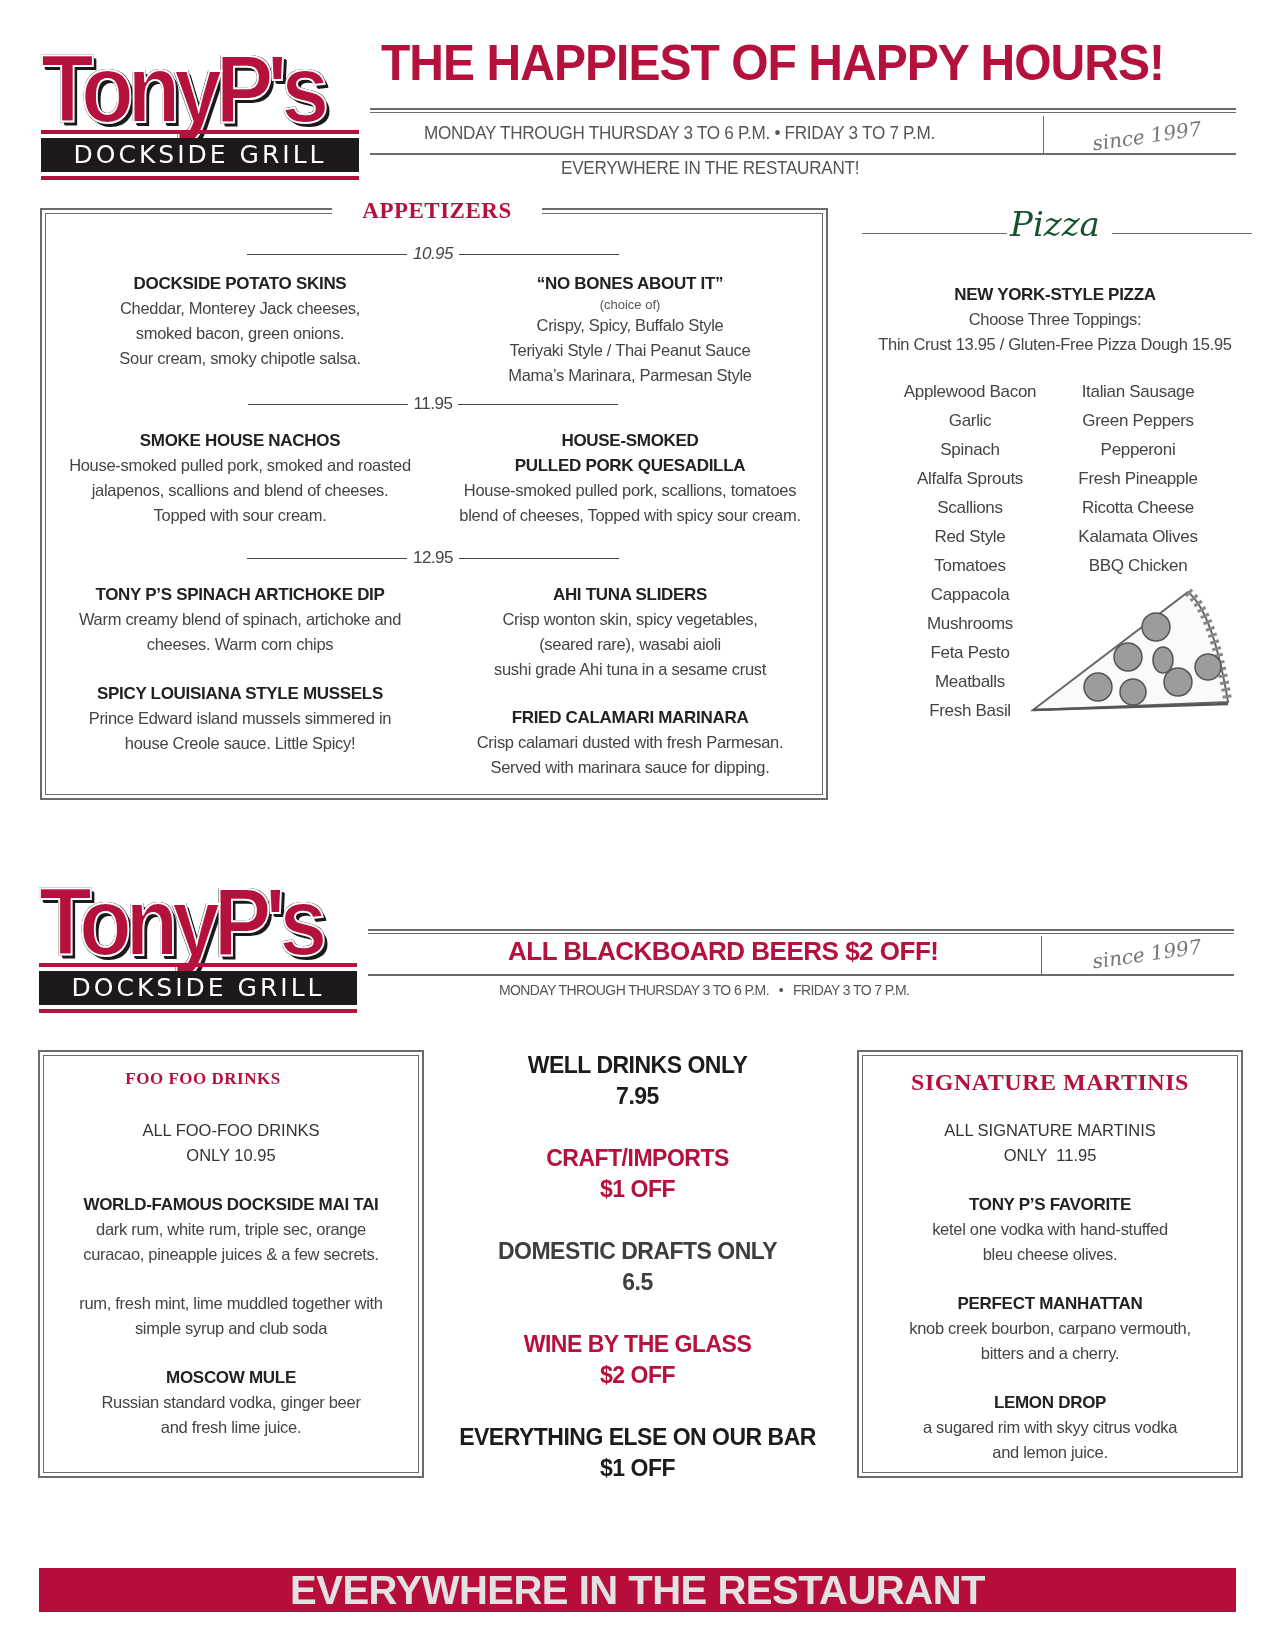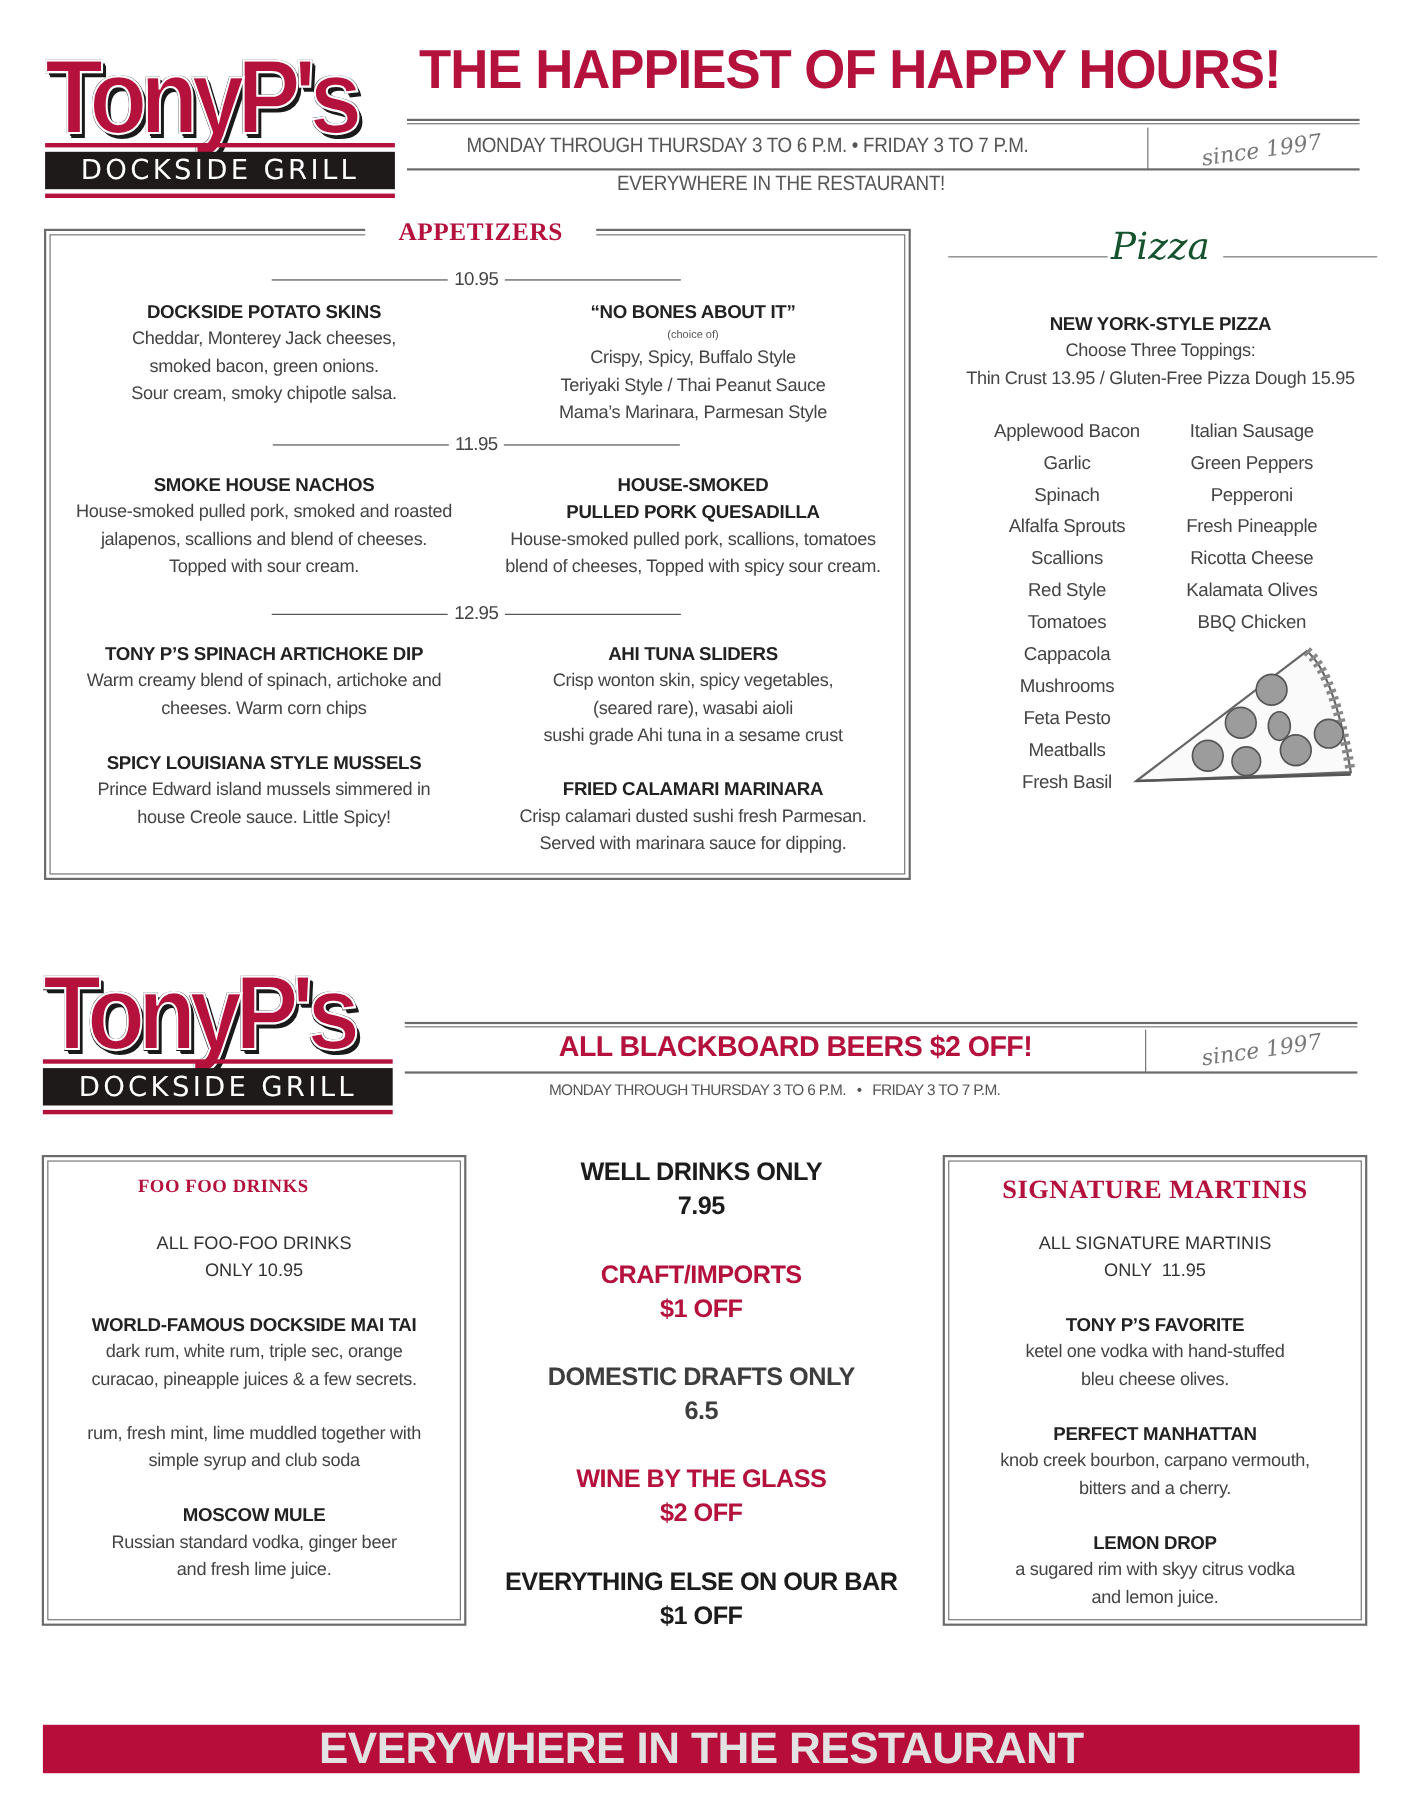--- a/index.html
+++ b/index.html
@@ -50,21 +50,21 @@
     white-space: nowrap; text-align: center;
   }
 
   .price-divider { position: absolute; height: 20px; display: flex; align-items: center; justify-content: center; }
   .price-divider .line { width: 160px; height: 0; border-top: 1px solid #444; }
   .price-divider .price { font-size: 17px; color: #444; padding: 0 6px; letter-spacing: -0.5px; }
 
   .item { position: absolute; text-align: center; }
   .item .name { font-weight: bold; font-size: 17px; color: #222; line-height: 25px; letter-spacing: -0.3px; white-space: nowrap; }
   .item .desc { font-size: 16.5px; color: #444; line-height: 25px; white-space: nowrap; letter-spacing: -0.3px; }
-  .item .note { font-size: 10px; color: #555; line-height: 17px; }
+  .item .note { font-size: 13px; color: #555; line-height: 17px; }
 
   .pizza-script { font-family: "DejaVu Serif", serif; font-style: italic; color: #14532d; font-size: 34px; }
 
   .toppings { position: absolute; text-align: center; }
   .toppings div { font-size: 17px; color: #444; line-height: 29px; white-space: nowrap; letter-spacing: -0.3px; }
 
   .bar-item { position: absolute; left: 435px; width: 405px; text-align: center; }
   .bar-item .l1, .bar-item .l2 {
     font-family: "Liberation Sans", sans-serif; font-weight: 900; font-size: 23px; line-height: 31px;
     letter-spacing: -0.5px; white-space: nowrap;
@@ -101,21 +101,21 @@
 <div class="abs hours" style="left:424px; top:122px;">MONDAY THROUGH THURSDAY 3 TO 6 P.M.   •   FRIDAY 3 TO 7 P.M.</div>
 <div class="vdivider" style="left:1043px; top:116px; height:38px;"></div>
 <div class="abs since" style="left:1092px; top:124px;">since 1997</div>
 <div class="single-rule" style="left:370px; top:153px; width:866px;"></div>
 <div class="abs hours" style="left:561px; top:157px;">EVERYWHERE IN THE RESTAURANT!</div>
 
 <div class="box" style="left:40px; top:208px; width:788px; height:592px;"></div>
 <div class="abs" style="left:332px; top:196px; width:210px; height:28px; background:#fff; z-index:2;"></div>
 <div class="abs section-title" style="left:332px; top:198px; width:210px; font-size:23px; z-index:3;">APPETIZERS</div>
 
-<div class="price-divider" style="left:240px; top:244px; width:386px;">
+<div class="price-divider" style="left:240px; top:244px; width:386px;font-style:italic;">
   <span class="line"></span>
     <span class="price">10.95</span>
     <span class="line"></span>
 </div>
 <div class="item" style="left:55px; top:271px; width:370px;">
   <div class="name">DOCKSIDE POTATO SKINS</div>
   <div class="desc">Cheddar, Monterey Jack cheeses,</div>
   <div class="desc">smoked bacon, green onions.</div>
   <div class="desc">Sour cream, smoky chipotle salsa.</div>
 </div>
@@ -161,21 +161,21 @@
   <div class="desc">(seared rare), wasabi aioli</div>
   <div class="desc">sushi grade Ahi tuna in a sesame crust</div>
 </div>
 <div class="item" style="left:55px; top:681px; width:370px;">
   <div class="name">SPICY LOUISIANA STYLE MUSSELS</div>
   <div class="desc">Prince Edward island mussels simmered in</div>
   <div class="desc">house Creole sauce. Little Spicy!</div>
 </div>
 <div class="item" style="left:445px; top:705px; width:370px;">
   <div class="name">FRIED CALAMARI MARINARA</div>
-  <div class="desc">Crisp calamari dusted sushi fresh Parmesan.</div>
+  <div class="desc">Crisp calamari dusted with fresh Parmesan.</div>
   <div class="desc">Served with marinara sauce for dipping.</div>
 </div>
 
 <div class="single-rule" style="left:862px; top:233px; width:145px; border-top-width:1px;"></div>
 <div class="abs pizza-script" style="left:1010px; top:204px;">Pizza</div>
 <div class="single-rule" style="left:1112px; top:233px; width:140px; border-top-width:1px;"></div>
 
 <div class="item" style="left:858px; top:282px; width:394px;">
   <div class="name">NEW YORK-STYLE PIZZA</div>
   <div class="desc">Choose Three Toppings:</div>

